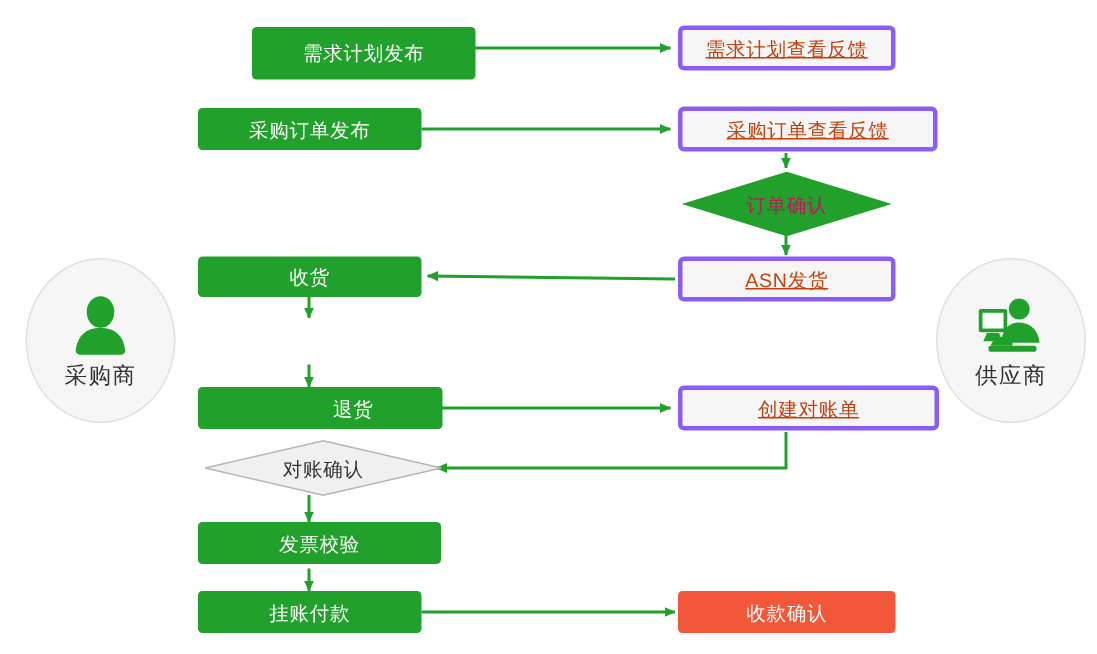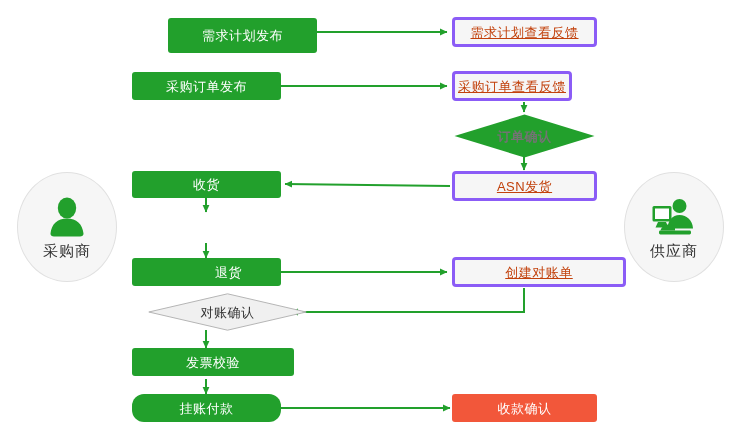--- a/index.html
+++ b/index.html
@@ -78,21 +78,21 @@
     width: 100%;
     height: 100%;
     display: flex;
     align-items: center;
     justify-content: center;
     font-size: 13px;
     line-height: 1;
     white-space: nowrap;
     letter-spacing: .5px;
   }
-  .diamond.green .dlabel { color: #737373; font-weight: bold; }
+  .diamond.green .dlabel { color: #be185d; }
   .diamond.grey  .dlabel { color: #333333; }
 
   
   .actor {
     position: absolute;
     width: 100px;
     height: 110px;
     border-radius: 50%;
     background: #f6f6f6;
     border: 1px solid #e0e0e0;
@@ -186,37 +186,37 @@
 
   <div class="node green" style="left:132px; top:72px; width:149px; height:28px;">
     <span>采购订单发布</span>
   </div>
 
   <div class="node green" style="left:132px; top:171px; width:149px; height:27px;">
     <span>收货</span>
   </div>
 
 
-  <div class="node green" style="left:132px; top:258px; width:149px; height:28px;padding-left:44px;">
+  <div class="node green" style="left:132px; top:258px; width:163px; height:28px;padding-left:44px;">
     <span>退货</span>
   </div>
 
   <div class="node green" style="left:132px; top:348px; width:162px; height:28px;">
     <span>发票校验</span>
   </div>
 
-  <div class="node green" style="left:132px; top:394px; width:149px; height:28px;border-radius:12px;">
+  <div class="node green" style="left:132px; top:394px; width:149px; height:28px;">
     <span>挂账付款</span>
   </div>
 
   <div class="node grey" style="left:452px; top:17px; width:145px; height:30px;">
     <span>需求计划查看反馈</span>
   </div>
 
-  <div class="node grey" style="left:452px; top:71px; width:120px; height:30px;">
+  <div class="node grey" style="left:452px; top:71px; width:173px; height:30px;">
     <span>采购订单查看反馈</span>
   </div>
 
   <div class="node grey" style="left:452px; top:171px; width:145px; height:30px;">
     <span>ASN发货</span>
   </div>
 
   <div class="node grey" style="left:452px; top:257px; width:174px; height:30px;">
     <span>创建对账单</span>
   </div>
@@ -225,20 +225,20 @@
     <span>收款确认</span>
   </div>
 
   <div class="diamond green" style="left:454px; top:114px; width:141px; height:44px;">
     <svg width="141" height="44" viewBox="0 0 141 44">
       <polygon points="70.5,0.5 140.5,22 70.5,43.5 0.5,22" fill="#22a02c"></polygon>
     </svg>
     <div class="dlabel">订单确认</div>
   </div>
 
-  <div class="diamond grey" style="left:148px; top:293px; width:159px; height:38px;">
+  <div class="diamond grey" style="left:136px; top:293px; width:159px; height:38px;">
     <svg width="159" height="38" viewBox="0 0 159 38">
       <polygon points="79.5,0.8 158.2,19 79.5,37.2 0.8,19" fill="#f0f0f0" stroke="#b5b5b5" stroke-width="1"></polygon>
     </svg>
     <div class="dlabel">对账确认</div>
   </div>
 
 </div>
 
 </body></html>

